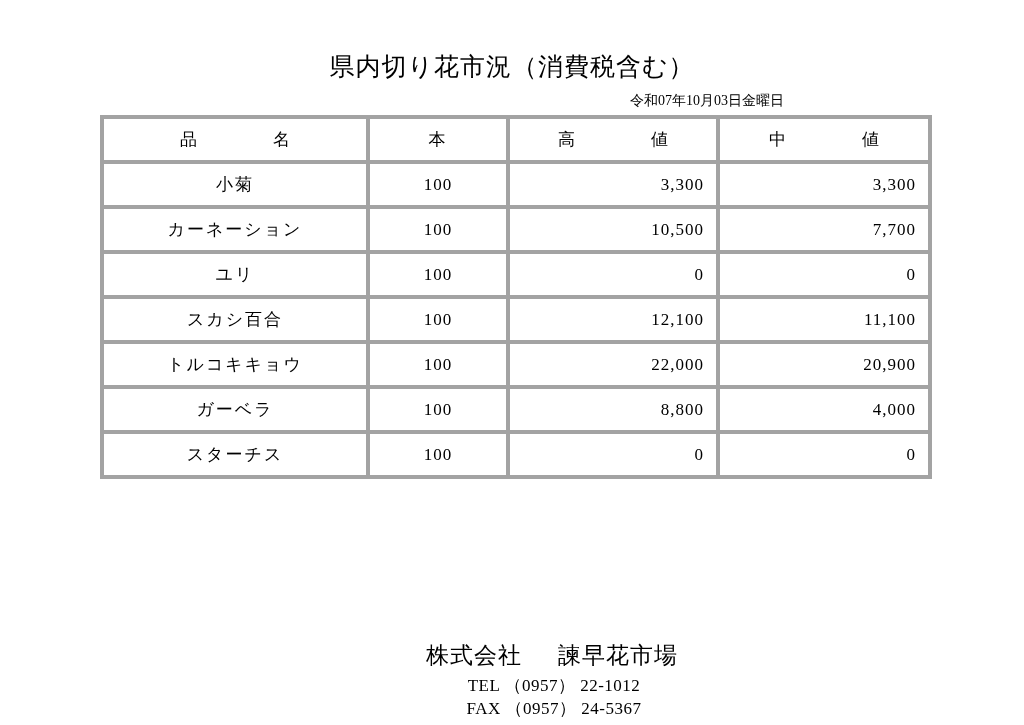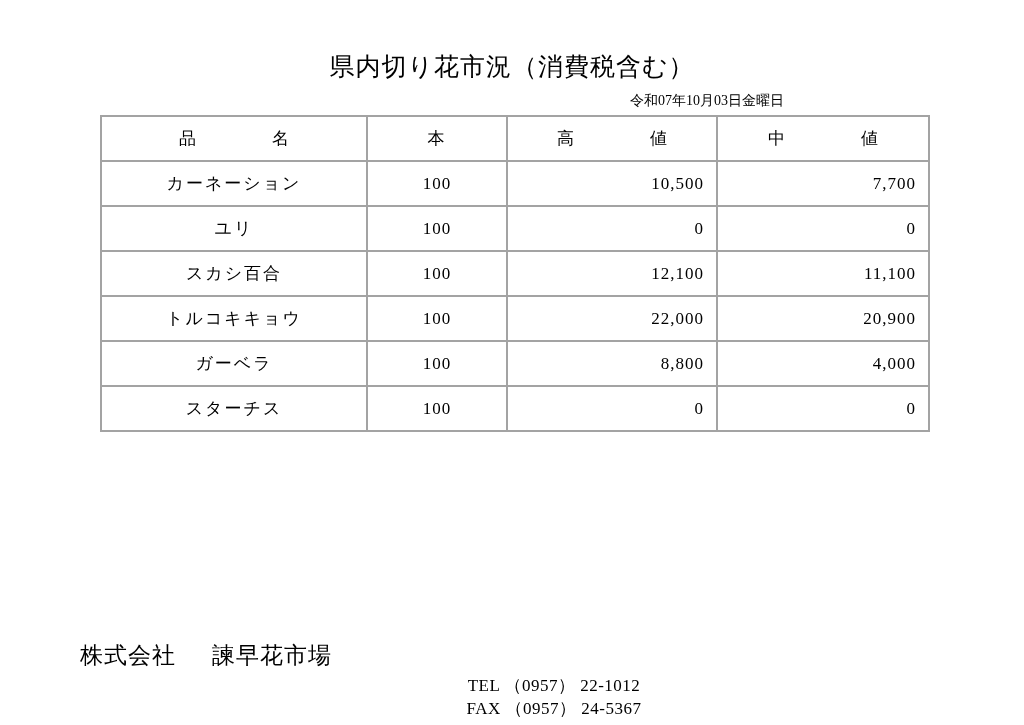--- a/index.html
+++ b/index.html
@@ -38,21 +38,21 @@
   }
   table.market {
     position: absolute;
     top: 115px;
     left: 100px;
     width: 828px;
     border-collapse: collapse;
     table-layout: fixed;
   }
   table.market th, table.market td {
-    border: 2px solid #a3a3a3;
+    border: 4px solid #a3a3a3;
     height: 45px;
     font-weight: normal;
     font-size: 17px;
     padding: 0 12px;
     box-sizing: border-box;
   }
   col.c-name { width: 266px; }
   col.c-qty  { width: 140px; }
   col.c-high { width: 210px; }
   col.c-mid  { width: 212px; }
@@ -76,20 +76,21 @@
     padding-right: 40px;
     letter-spacing: 1px;
   }
   .footer {
     position: absolute;
     left: 0;
     top: 640px;
     width: 1024px;
   }
   .company {
+    text-align: center;
     font-size: 23px;
     padding-left: 80px;
     letter-spacing: 1px;
   }
   .company .sep { display: inline-block; width: 36px; }
   .contact {
     margin-top: 4px;
     text-align: center;
     padding-left: 84px;
     font-size: 17px;
@@ -115,20 +116,26 @@
     </colgroup>
     <thead>
       <tr>
         <th class="h-name">品　　名</th>
         <th class="h-qty">本</th>
         <th class="h-high">高　　値</th>
         <th class="h-mid">中　　値</th>
       </tr>
     </thead>
     <tbody id="table-body">
+        <tr>
+          <td class="cell-name">小菊</td>
+          <td class="cell-qty">100</td>
+          <td class="cell-num">3,300</td>
+          <td class="cell-num">3,300</td>
+        </tr>
         <tr>
           <td class="cell-name">カーネーション</td>
           <td class="cell-qty">100</td>
           <td class="cell-num">10,500</td>
           <td class="cell-num">7,700</td>
         </tr>
         <tr>
           <td class="cell-name">ユリ</td>
           <td class="cell-qty">100</td>
           <td class="cell-num">0</td>

